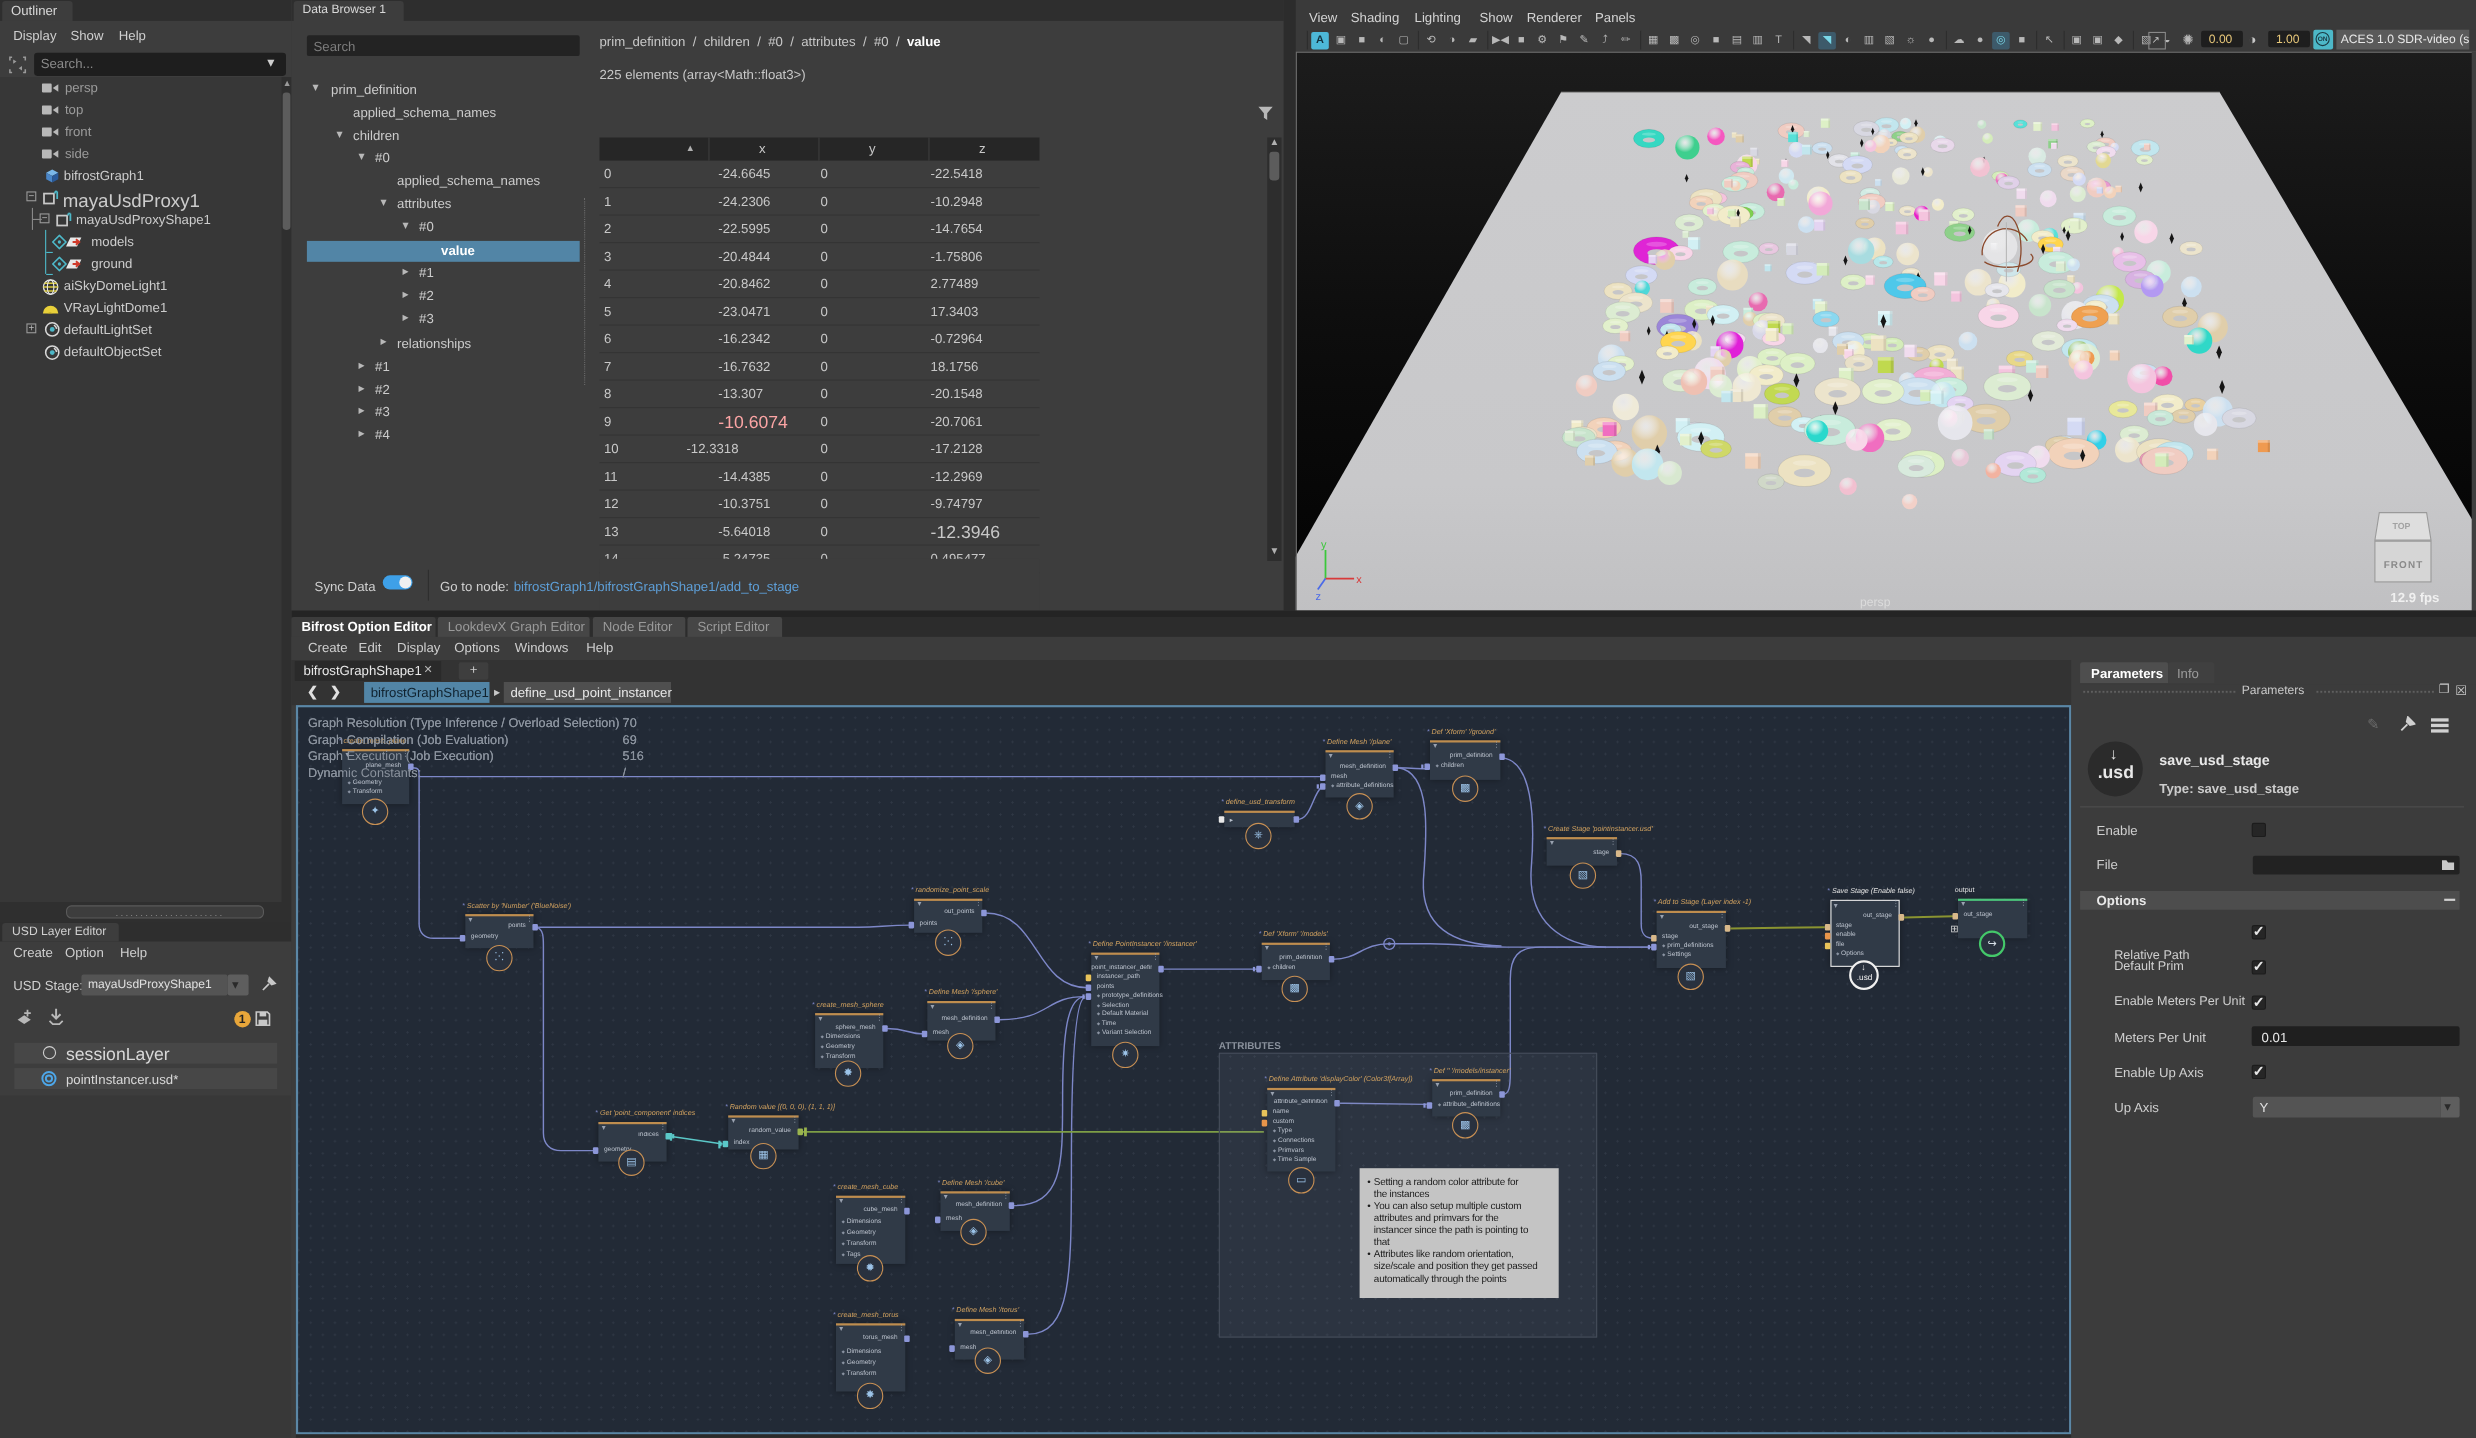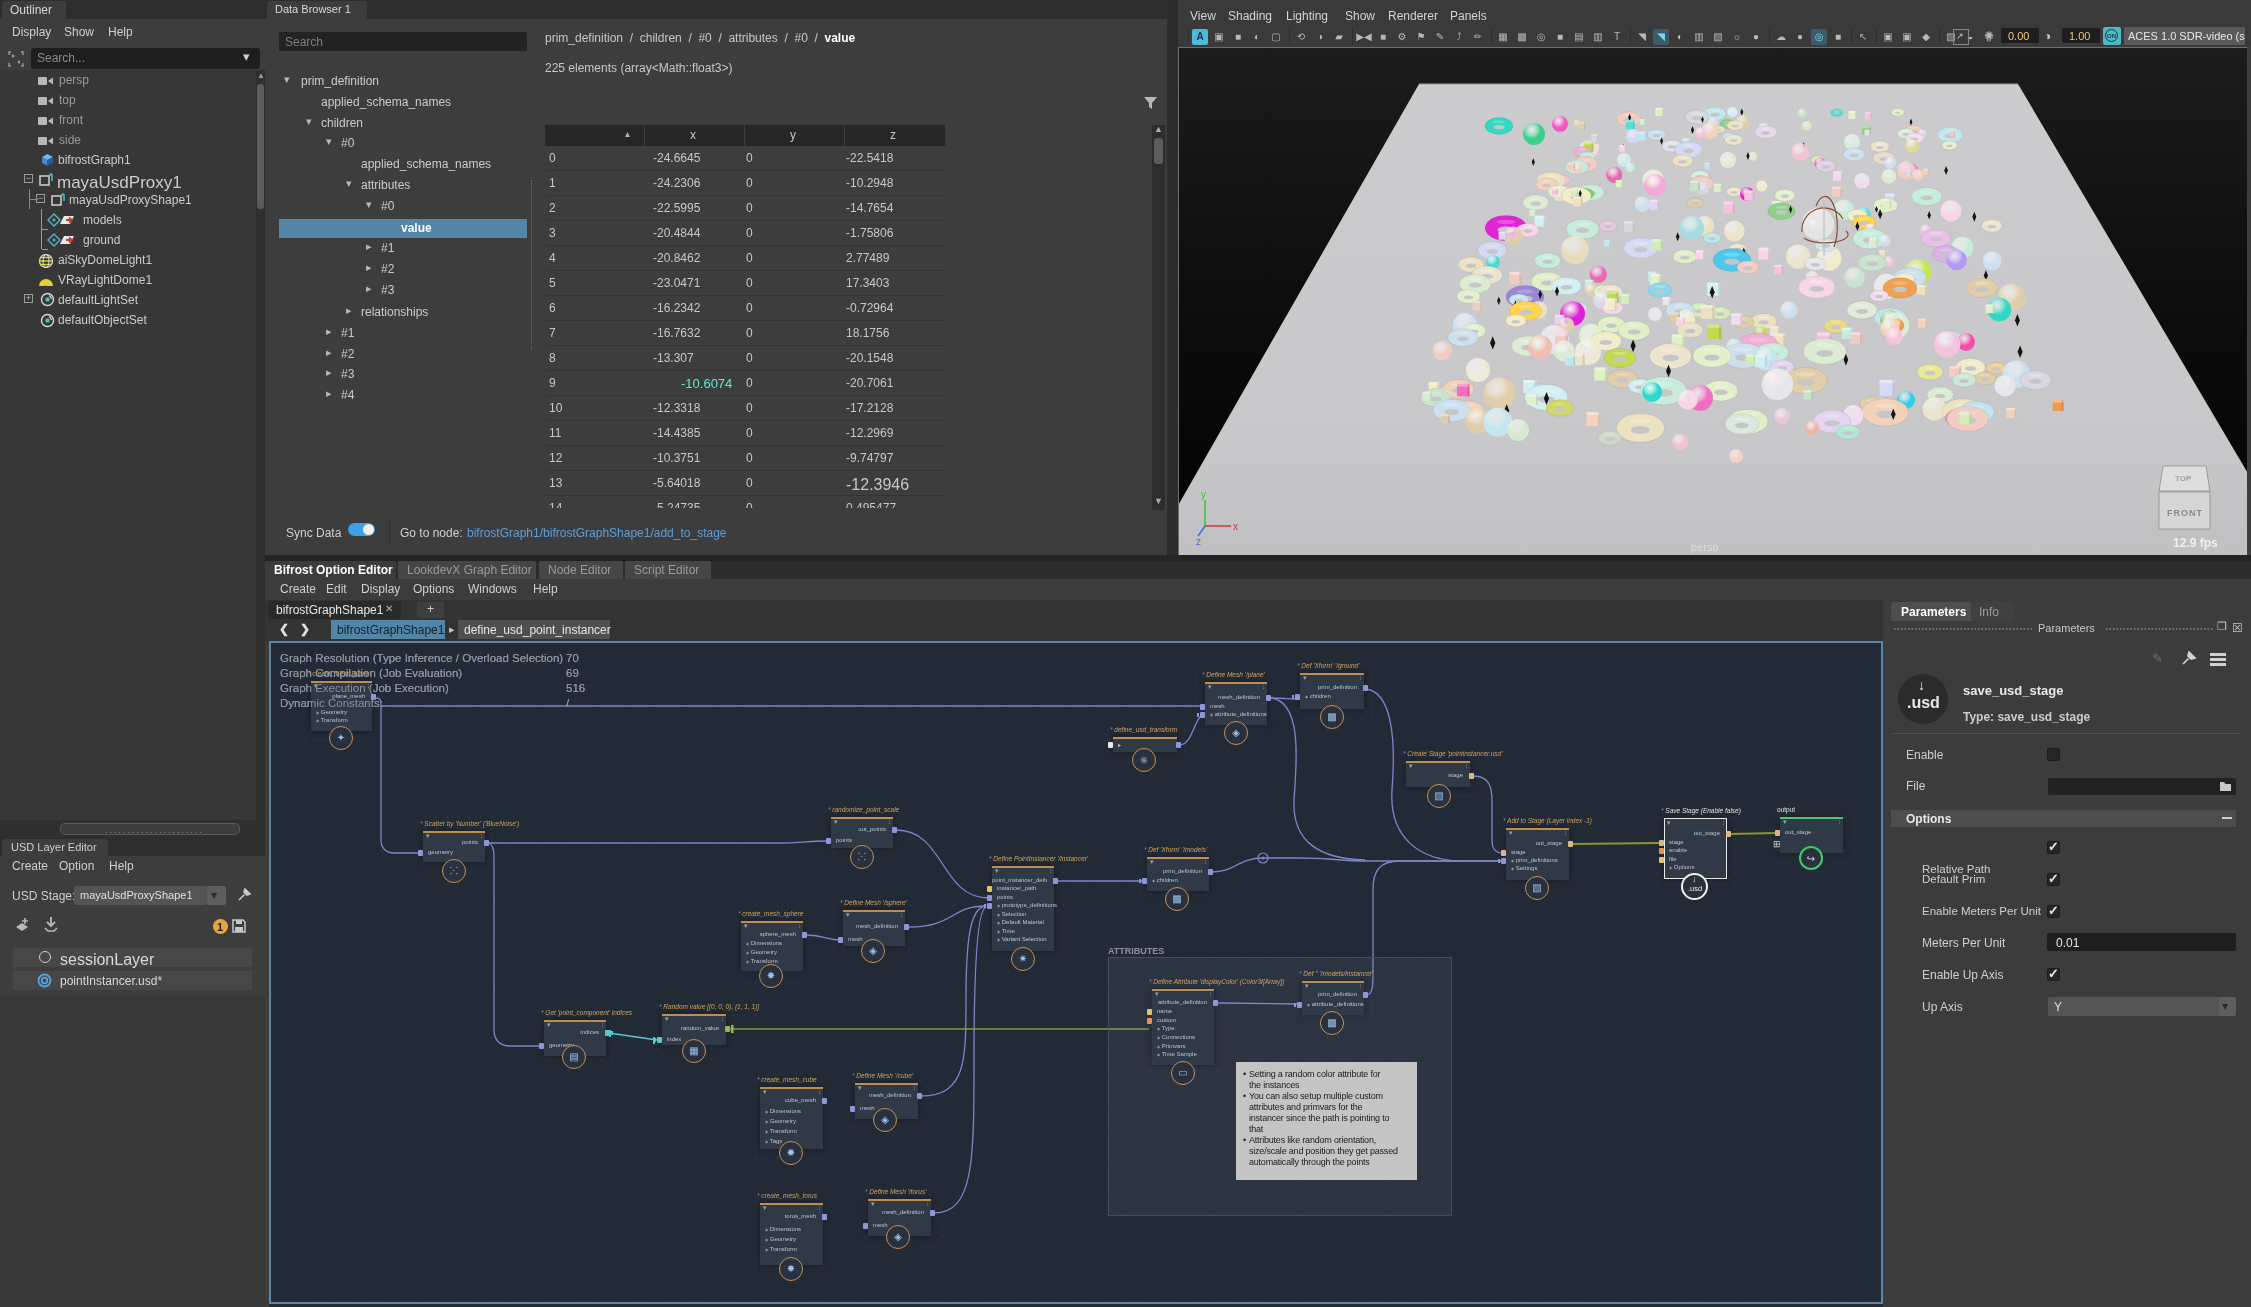--- a/index.html
+++ b/index.html
@@ -244,26 +244,26 @@
 <div class="txt" style="left:653px;top:326px;font-size:12px;color:#c8c8c8;font-weight:normal;">-16.7632</div>
 <div class="txt" style="left:746px;top:326px;font-size:12px;color:#c8c8c8;font-weight:normal;">0</div>
 <div class="txt" style="left:846px;top:326px;font-size:12px;color:#c8c8c8;font-weight:normal;">18.1756</div>
 <div class="abs" style="left:545px;top:370px;width:400px;height:1px;background:#343434"></div>
 <div class="txt" style="left:549px;top:351px;font-size:12px;color:#c8c8c8;font-weight:normal;">8</div>
 <div class="txt" style="left:653px;top:351px;font-size:12px;color:#c8c8c8;font-weight:normal;">-13.307</div>
 <div class="txt" style="left:746px;top:351px;font-size:12px;color:#c8c8c8;font-weight:normal;">0</div>
 <div class="txt" style="left:846px;top:351px;font-size:12px;color:#c8c8c8;font-weight:normal;">-20.1548</div>
 <div class="abs" style="left:545px;top:395px;width:400px;height:1px;background:#343434"></div>
 <div class="txt" style="left:549px;top:376px;font-size:12px;color:#c8c8c8;font-weight:normal;">9</div>
-<div class="txt" style="left:653px;top:376px;font-size:13px;color:#5eead4;font-weight:normal;margin-left:28px;">-10.6074</div>
+<div class="txt" style="left:653px;top:376px;font-size:16px;color:#fca5a5;font-weight:normal;">-10.6074</div>
 <div class="txt" style="left:746px;top:376px;font-size:12px;color:#c8c8c8;font-weight:normal;">0</div>
 <div class="txt" style="left:846px;top:376px;font-size:12px;color:#c8c8c8;font-weight:normal;">-20.7061</div>
 <div class="abs" style="left:545px;top:420px;width:400px;height:1px;background:#343434"></div>
 <div class="txt" style="left:549px;top:401px;font-size:12px;color:#c8c8c8;font-weight:normal;">10</div>
-<div class="txt" style="left:653px;top:401px;font-size:12px;color:#c8c8c8;font-weight:normal;">-12.3318</div>
+<div class="txt" style="left:624px;top:401px;font-size:12px;color:#c8c8c8;font-weight:normal;">-12.3318</div>
 <div class="txt" style="left:746px;top:401px;font-size:12px;color:#c8c8c8;font-weight:normal;">0</div>
 <div class="txt" style="left:846px;top:401px;font-size:12px;color:#c8c8c8;font-weight:normal;">-17.2128</div>
 <div class="abs" style="left:545px;top:445px;width:400px;height:1px;background:#343434"></div>
 <div class="txt" style="left:549px;top:426px;font-size:12px;color:#c8c8c8;font-weight:normal;">11</div>
 <div class="txt" style="left:653px;top:426px;font-size:12px;color:#c8c8c8;font-weight:normal;">-14.4385</div>
 <div class="txt" style="left:746px;top:426px;font-size:12px;color:#c8c8c8;font-weight:normal;">0</div>
 <div class="txt" style="left:846px;top:426px;font-size:12px;color:#c8c8c8;font-weight:normal;">-12.2969</div>
 <div class="abs" style="left:545px;top:470px;width:400px;height:1px;background:#343434"></div>
 <div class="txt" style="left:549px;top:451px;font-size:12px;color:#c8c8c8;font-weight:normal;">12</div>
 <div class="txt" style="left:653px;top:451px;font-size:12px;color:#c8c8c8;font-weight:normal;">-10.3751</div>

